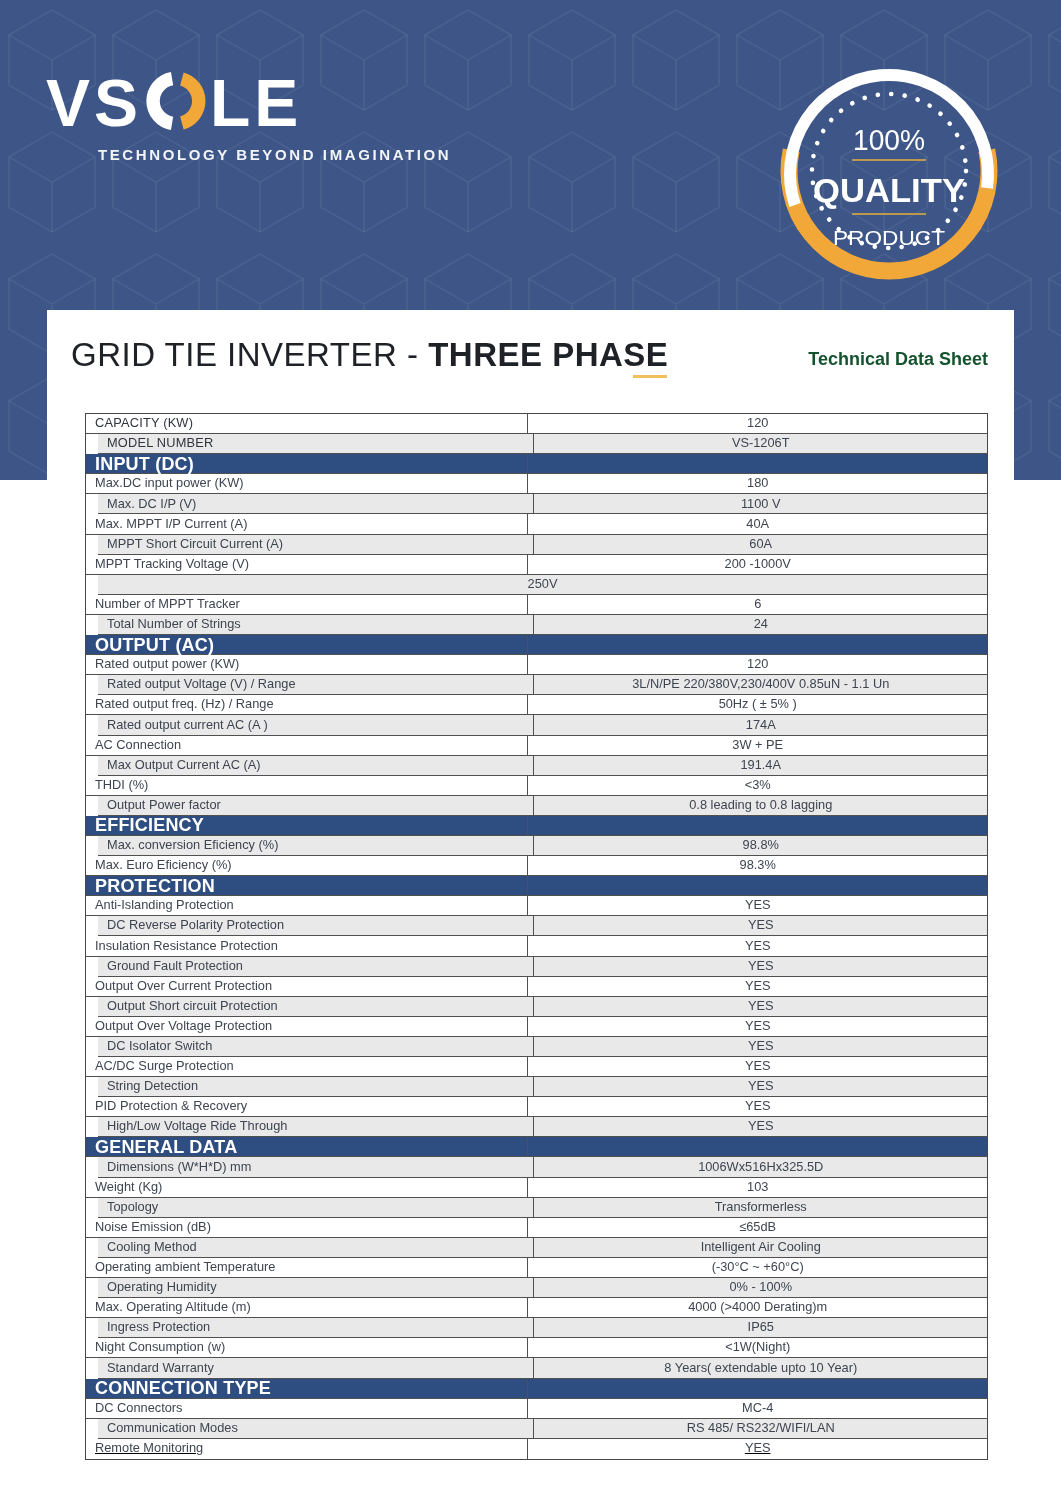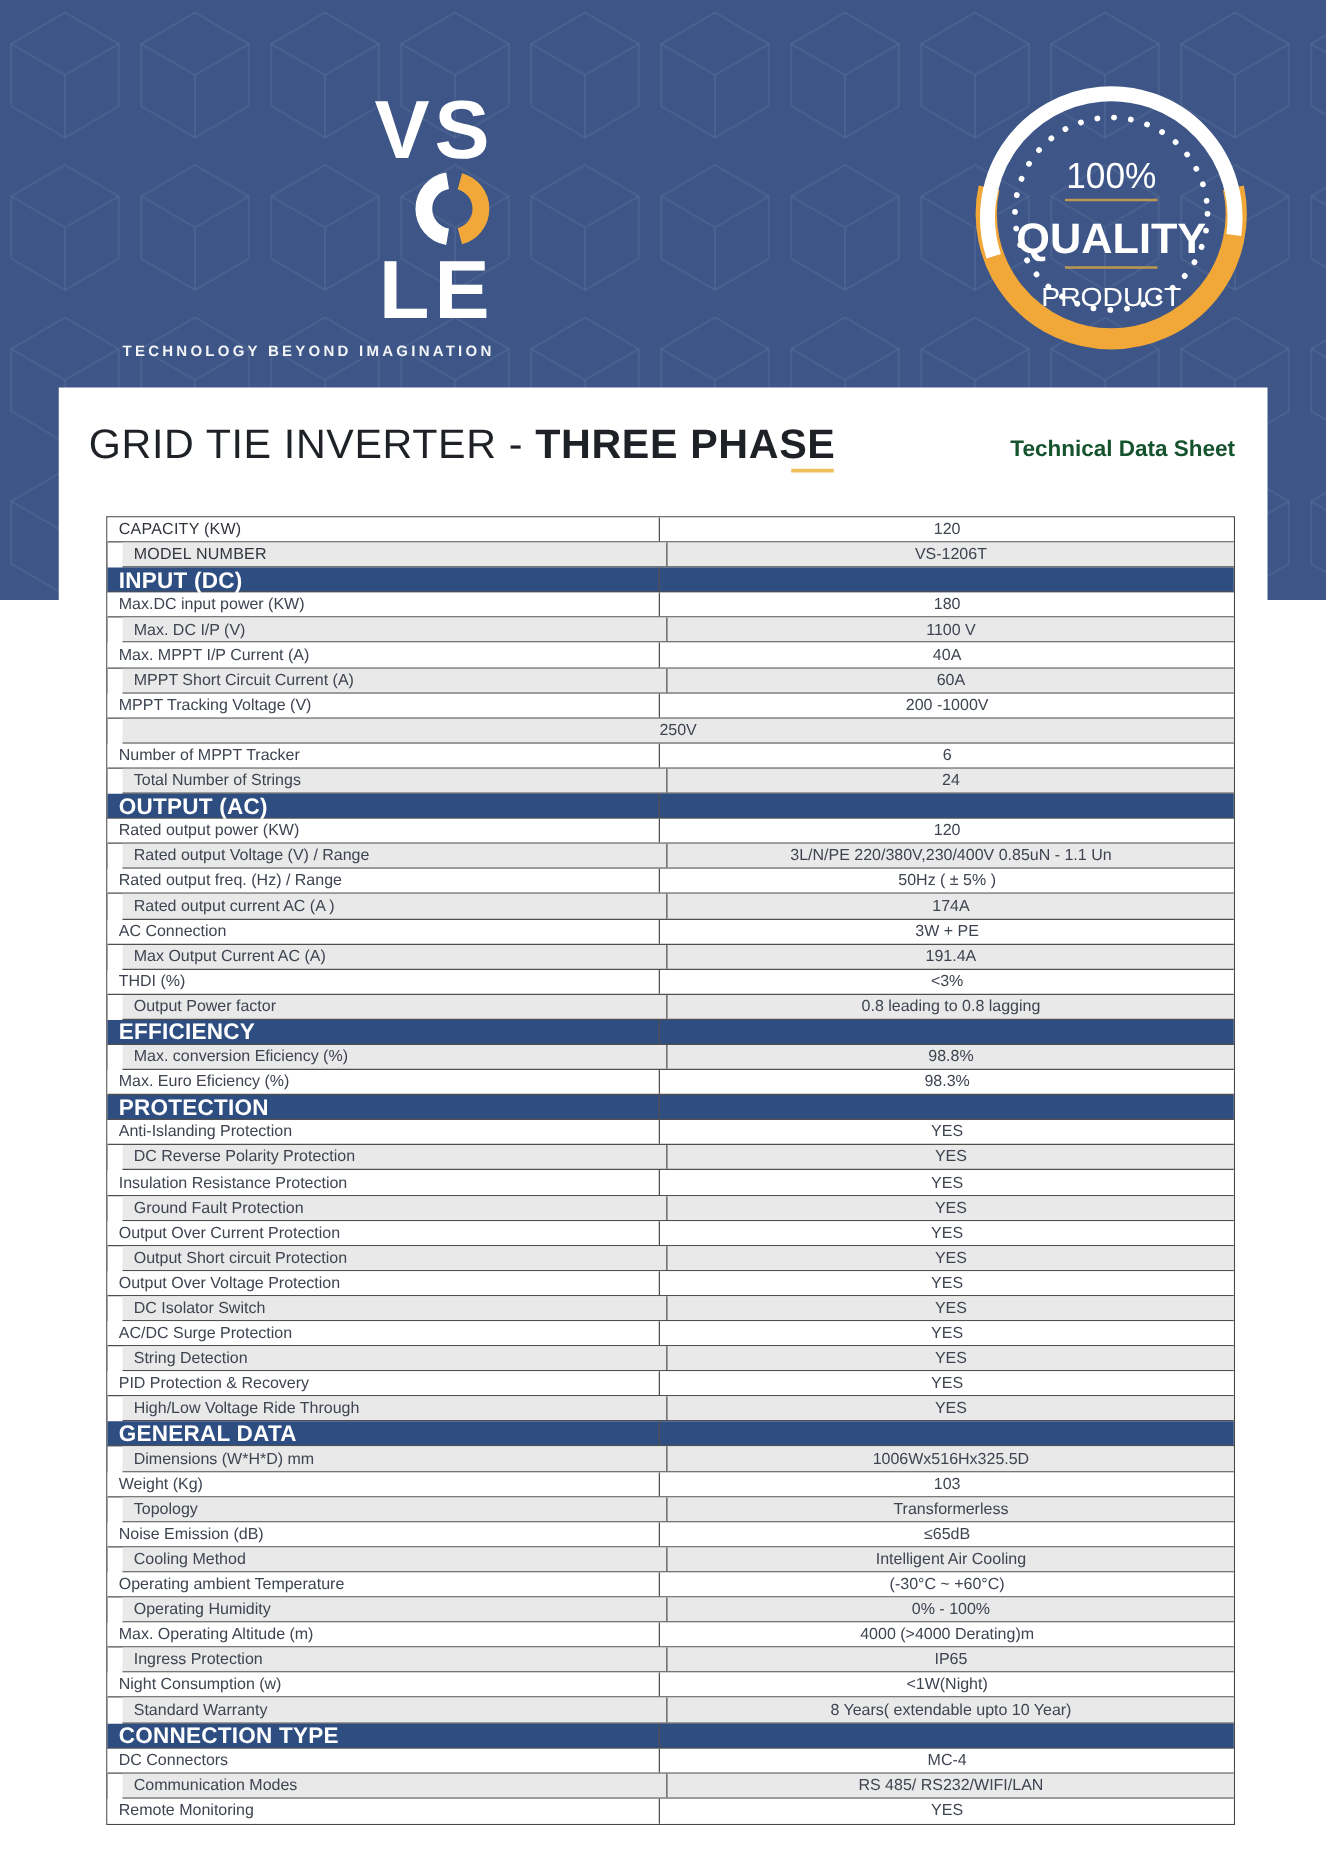--- a/index.html
+++ b/index.html
@@ -9,29 +9,29 @@
     font-family:"Liberation Sans", sans-serif;
   }
   
   .banner{
     position:absolute;left:0;top:0;width:1061px;height:480px;
     background:#3d5687;z-index:1;
   }
   .hexpattern{position:absolute;left:0;top:0;}
   
   .logo-block{position:absolute;left:46px;top:70px;z-index:2;}
-  .logo-row{display:flex;align-items:flex-end;flex-direction:column;}
+  .logo-row{display:flex;align-items:flex-start;}
   .logo-letters{
     color:#ffffff;font-weight:800;font-size:66px;line-height:1;
     letter-spacing:4px;
   }
   .logo-o{width:62px;height:62px;margin:0 3px;display:block;}
   .logo-tagline{
     margin-top:10px;margin-left:52px;color:#f2f4f8;font-weight:700;
-    font-size:12px;letter-spacing:2.6px;white-space:nowrap;
+    font-size:15px;letter-spacing:2.6px;white-space:nowrap;
   }
   
   .badge{position:absolute;left:779px;top:61px;z-index:2;}
   
   .panel{
     position:absolute;left:47px;top:310px;width:967px;height:996px;
     background:#ffffff;z-index:3;
   }
   .titlebar{
     position:absolute;left:24px;right:26px;top:28px;
@@ -52,21 +52,21 @@
   }
   
   .spec-table{
     position:absolute;left:38px;top:103px;width:903px;
     border:1.4px solid #474747;box-sizing:border-box;
   }
   .row{
     display:flex;height:20.1px;box-sizing:border-box;
     border-bottom:1px solid #505050;background:#ffffff;
   }
-  .row:last-child{border-bottom:none;}
+  .row:last-child{border-bottom:none;text-decoration:underline;}
   .row.gray{background:#e9e9e9;margin-left:12px;}
   .row.header{background:#2e4d80;}
   .cell-label{
     width:49.1%;box-sizing:border-box;border-right:1.2px solid #505050;
     display:flex;align-items:center;padding-left:9px;
     font-size:12.8px;color:#3e4450;line-height:1;white-space:nowrap;
   }
   .cell-value{
     flex:1;display:flex;align-items:center;justify-content:center;
     font-size:12.8px;color:#3e4450;line-height:1;white-space:nowrap;

